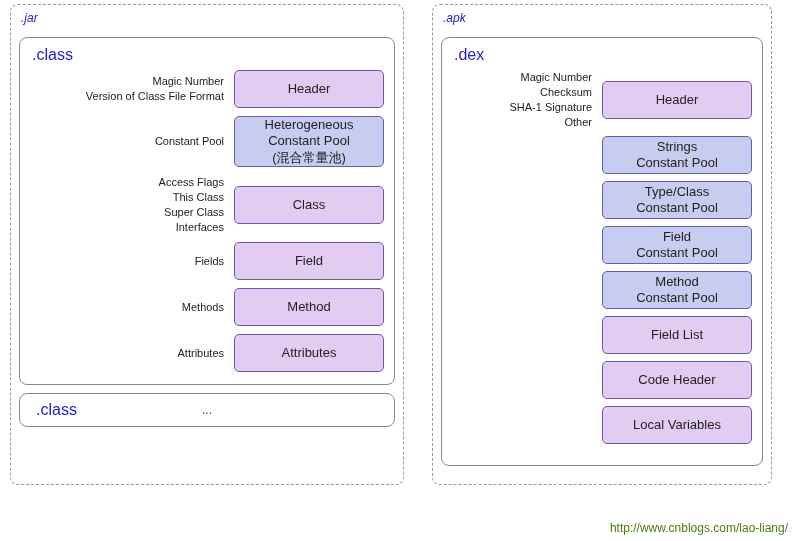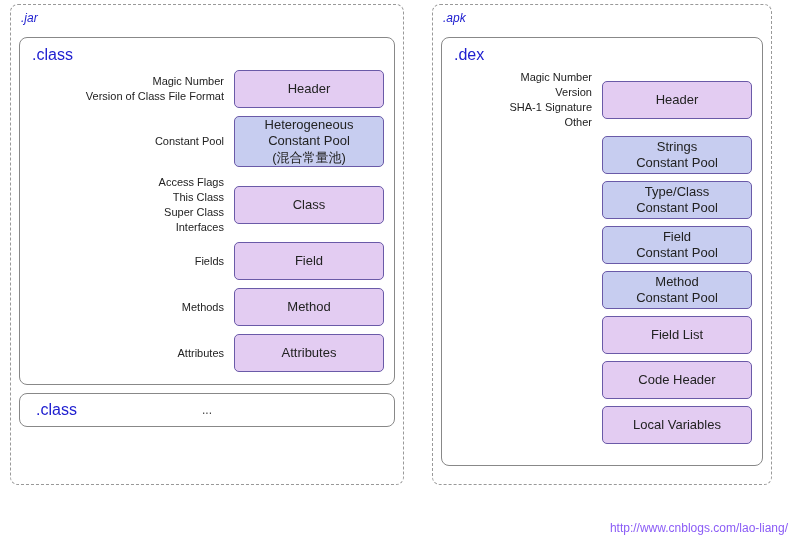--- a/index.html
+++ b/index.html
@@ -96,21 +96,21 @@
     color: #222;
     line-height: 1.35;
     margin-right: 10px;
     width: 112px;
   }
   .apk .row { margin-bottom: 7px; }
   .footer-url {
     position: absolute;
     right: 14px;
     bottom: 6px;
-    color: #8b5cf6;
+    color: #4d7c0f;
     font-size: 12px;
   }
   .jar { width: 394px; }
   .apk { width: 340px; }
 </style>
 </head>
 <body>
 
 <div class="container">
 
@@ -179,21 +179,21 @@
 
   <div class="outer-box apk">
     <div class="outer-title">.apk</div>
 
     <div class="inner-box">
       <div class="inner-title">.dex</div>
 
       <div class="row">
         <div class="apk-labels">
           <div>Magic Number</div>
-          <div>Version</div>
+          <div>Checksum</div>
           <div>SHA-1 Signature</div>
           <div>Other</div>
         </div>
         <div class="block purple">Header</div>
       </div>
 
       <div class="row">
         <div class="block blue">
           <div>Strings</div>
           <div>Constant Pool</div>

